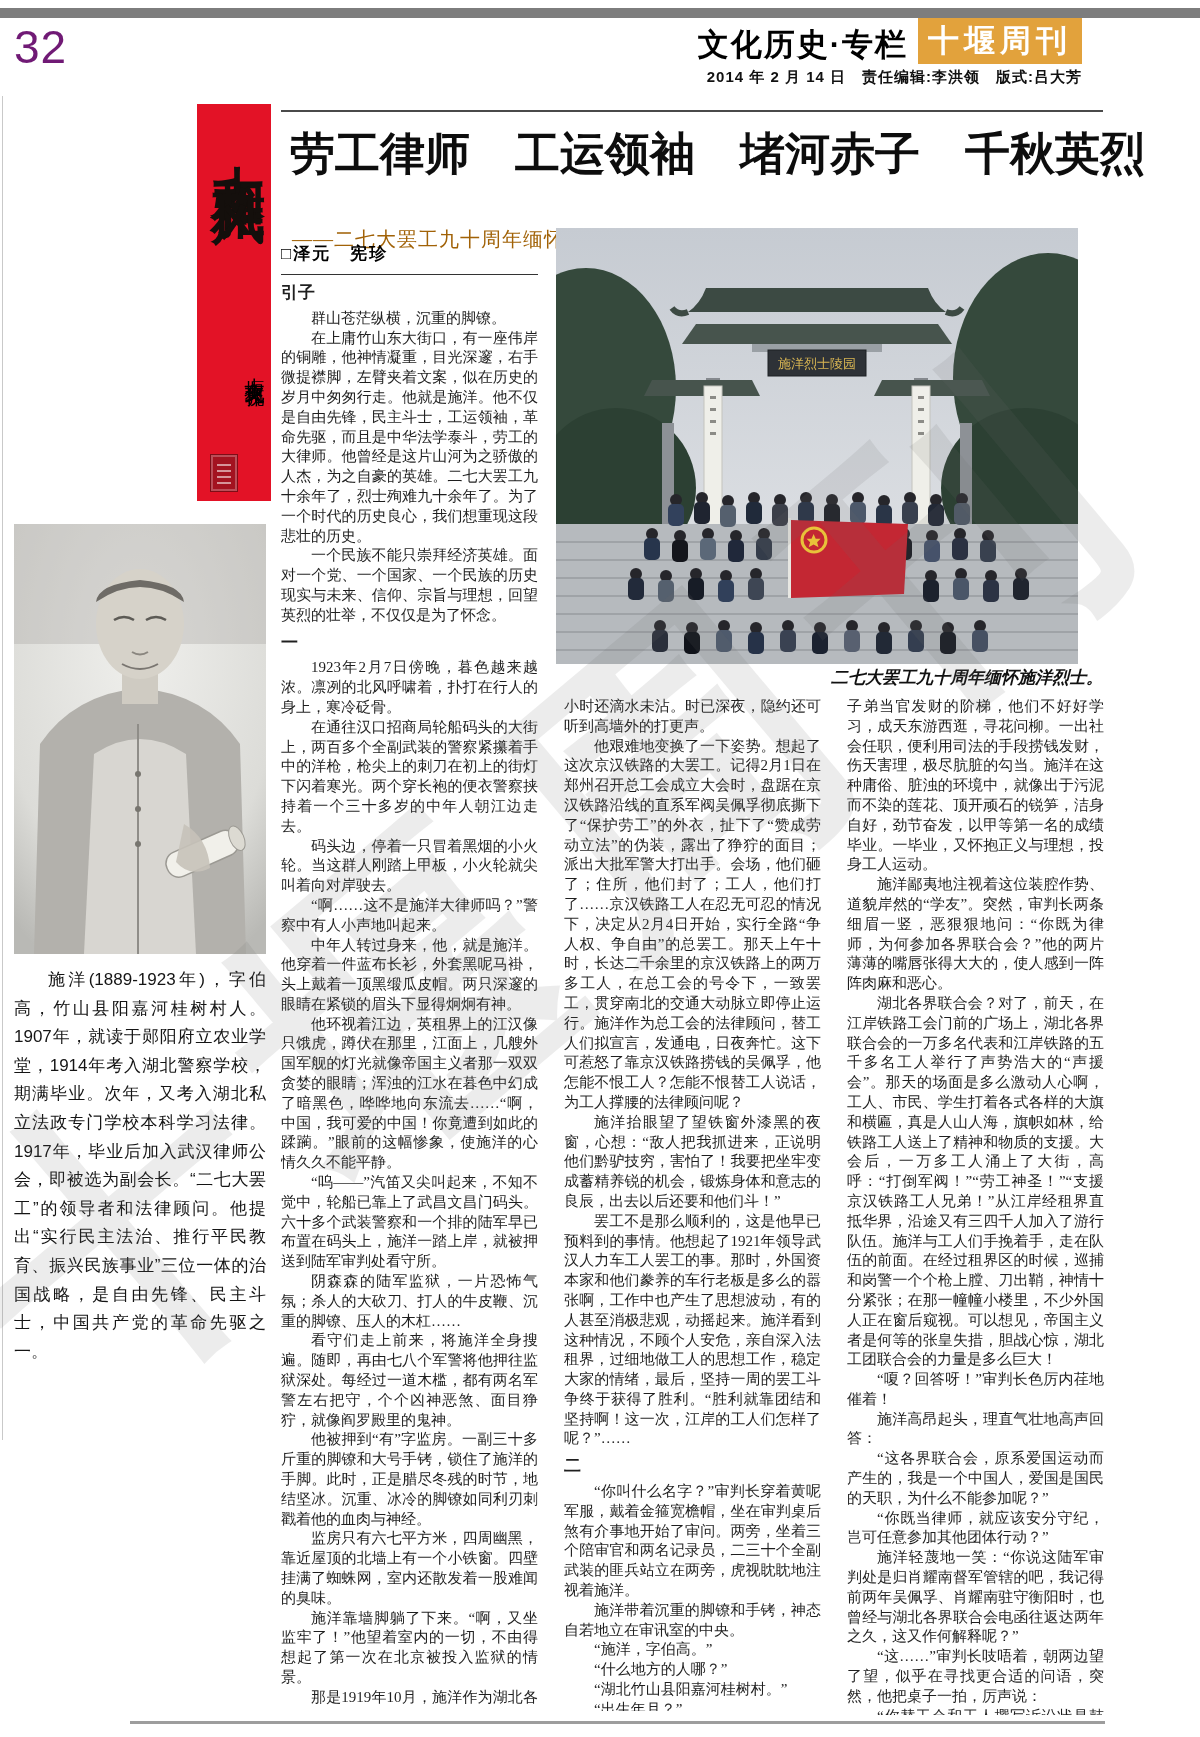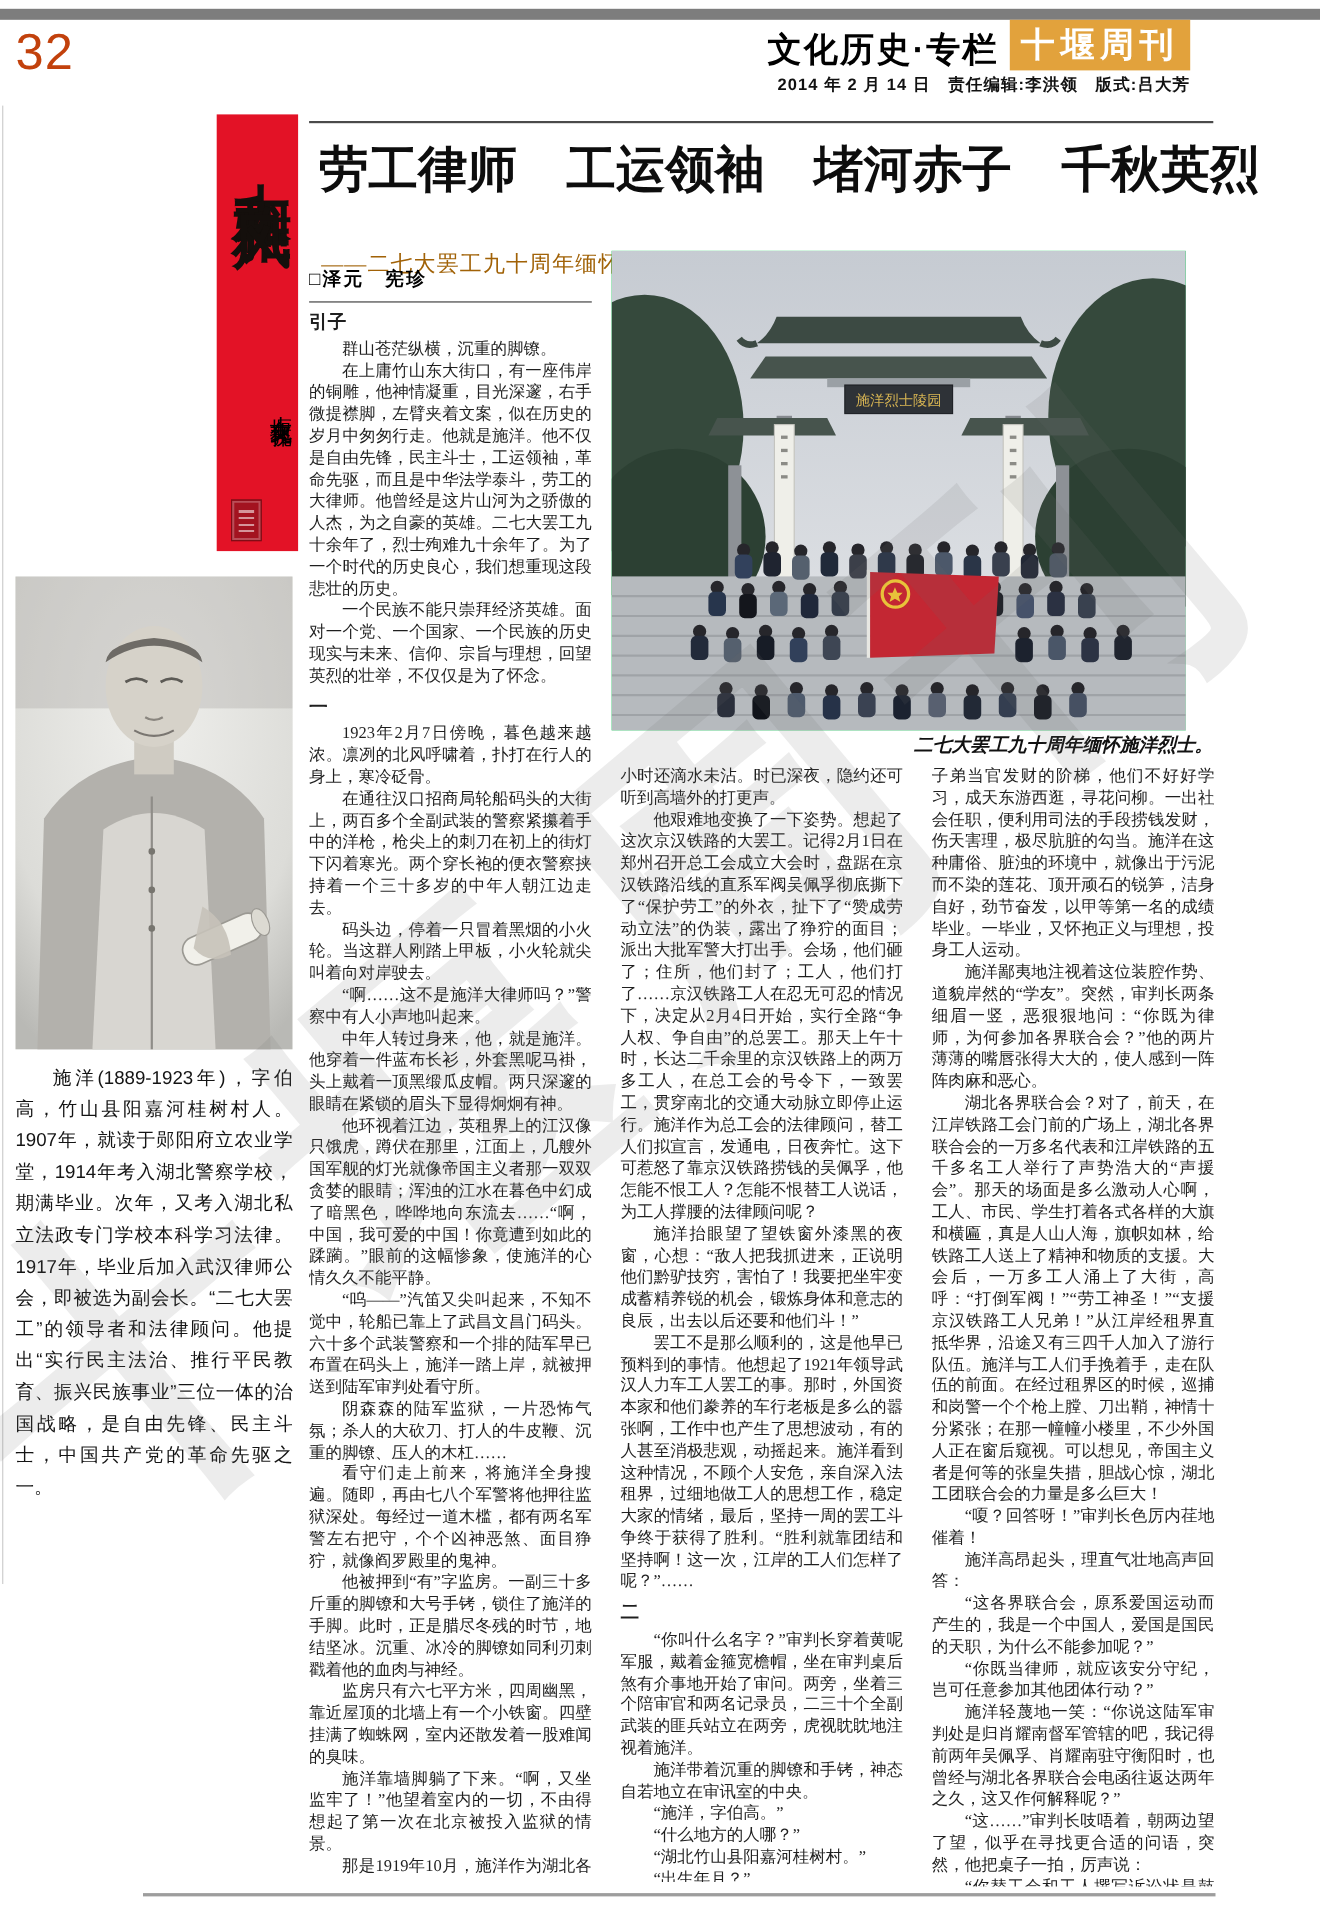--- a/index.html
+++ b/index.html
@@ -1,21 +1,21 @@
 <!DOCTYPE html>
 <html><head>
 <meta charset="utf-8">
 <style>
   html,body{margin:0;padding:0;background:#fff;}
   .page{position:relative;width:1200px;height:1737px;background:#ffffff;overflow:hidden;
         font-family:"Liberation Serif", serif;color:#1f1f1f;}
   
   .topbar{position:absolute;left:0;top:8px;width:1200px;height:10px;background:#7d7d7d;}
   .pagenum{position:absolute;left:14px;top:20px;font-family:"Liberation Sans",sans-serif;
-           font-size:46px;font-weight:400;color:#c2410c;letter-spacing:1px;}
+           font-size:46px;font-weight:400;color:#701a75;letter-spacing:1px;}
   .section-label{position:absolute;right:292px;top:24px;font-size:31px;font-weight:bold;
            font-family:"Liberation Sans",sans-serif;color:#000;letter-spacing:2px;}
   .masthead-box{position:absolute;left:918px;top:18px;width:164px;height:46px;background:#e2a23c;
            display:flex;align-items:center;justify-content:center;}
   .masthead-box span{color:#fff;font-size:31px;font-weight:bold;letter-spacing:5px;
            font-family:"Liberation Serif",serif;}
   .dateline{position:absolute;right:118px;top:68px;font-size:15px;font-weight:bold;color:#111;
            font-family:"Liberation Sans",sans-serif;letter-spacing:1px;}
   .left-edge-line{position:absolute;left:2px;top:96px;width:1px;height:1344px;background:#c9c9c9;}
   .bottom-rule{position:absolute;left:130px;top:1721px;width:975px;height:3px;background:#9d9d9d;}

